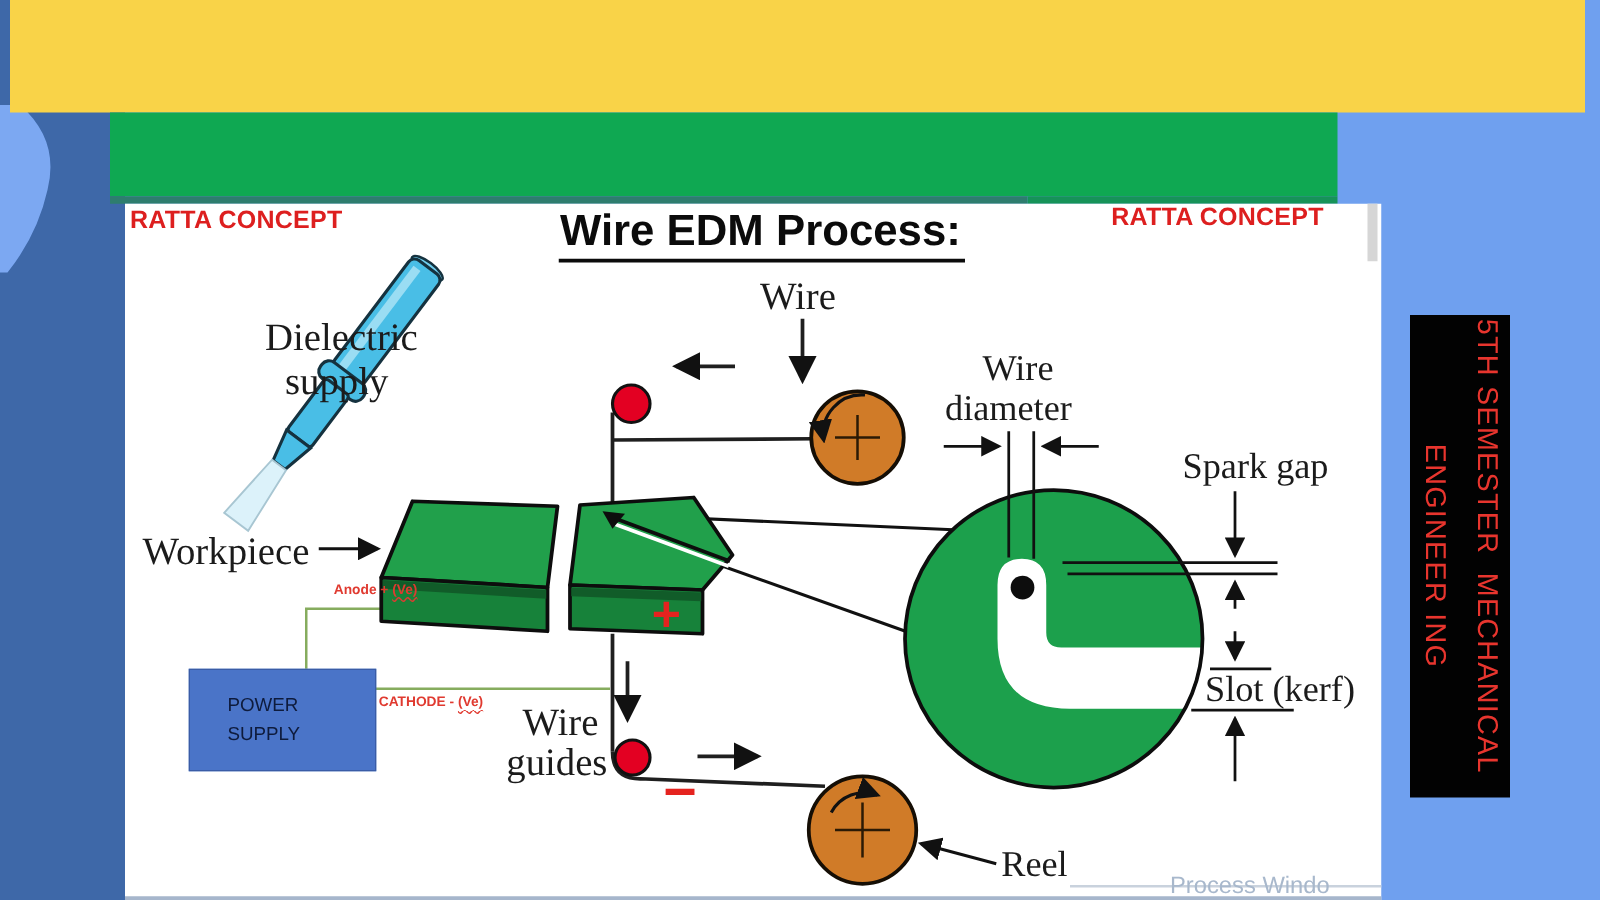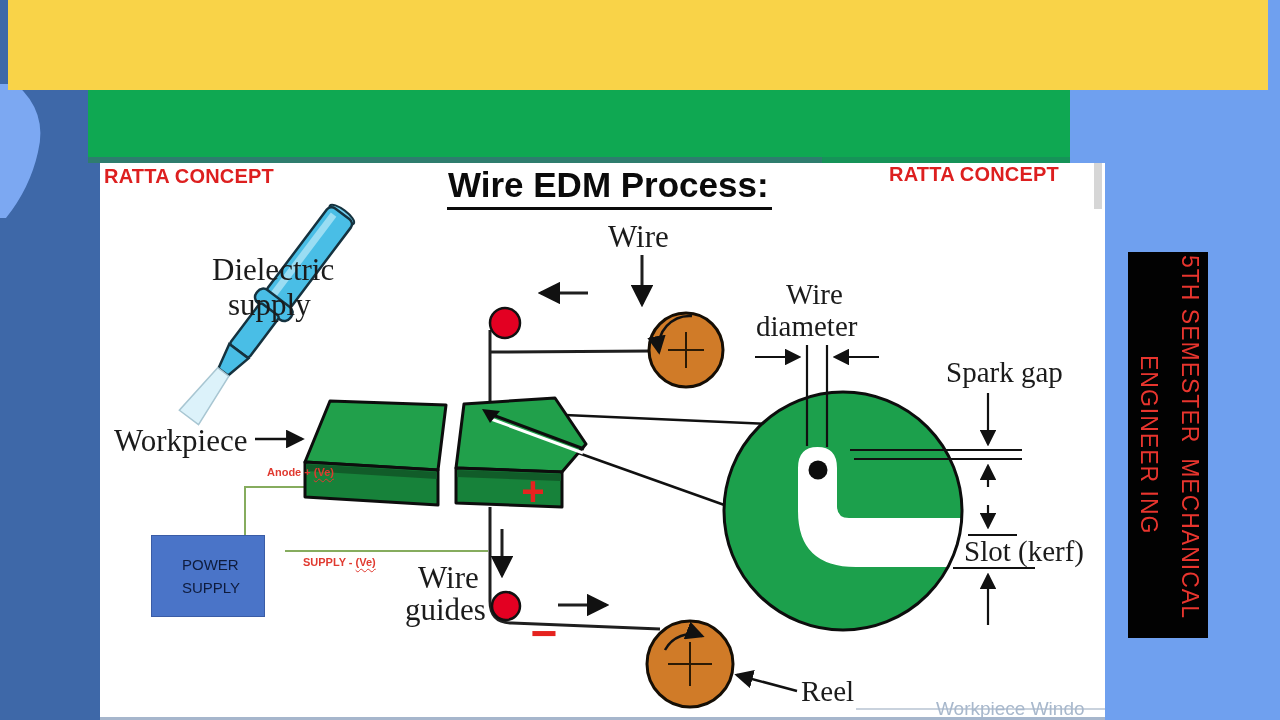--- a/index.html
+++ b/index.html
@@ -20,21 +20,21 @@
   .ratta{position:absolute;top:2px;font-weight:bold;font-size:20px;color:#DD1F1F;
     letter-spacing:.2px;white-space:pre;}
   .ratta.left{left:4px;}
   .ratta.right{left:789px;top:0;}
   .dtitle{position:absolute;left:303px;top:2px;font-weight:bold;font-size:35px;color:#0b0b0b;
     border-bottom:3px solid #0b0b0b;padding:0 3px 2px 1px;margin-left:44px;}
   .diagram{position:absolute;left:0;top:0;}
   .anode{position:absolute;left:124px;top:303px;font-size:11px;font-weight:bold;color:#E03A30;white-space:pre;margin-left:43px;}
   .cathode{position:absolute;left:203px;top:393px;font-size:11px;font-weight:bold;color:#E03A30;white-space:pre;}
   .ve{text-decoration:underline wavy #E03A30 1px;text-underline-offset:2px;}
-  .power{position:absolute;left:51px;top:372px;width:114px;height:82px;background:#4A74C8;
+  .power{position:absolute;left:51px;top:372px;width:150px;height:82px;background:#4A74C8;
     border:1px solid #3A5CA6;box-sizing:border-box;display:flex;flex-direction:column;
     justify-content:center;padding-left:30px;gap:6px;color:#0E1B3C;font-size:15px;}
   .wmline{position:absolute;left:756px;top:545px;width:249px;height:2px;background:#C9D2DD;}
   .watermark{position:absolute;left:836px;top:535px;width:169px;font-size:19px;color:#A8B8CC;
     white-space:nowrap;overflow:hidden;}
   .chip{position:absolute;left:994px;top:0;width:8px;height:46px;background:#D6D6D6;}
   .sideb{position:absolute;left:1128px;top:252px;width:80px;height:386px;background:#020202;}
   .v{position:absolute;writing-mode:vertical-rl;color:#E8352E;font-size:23px;
      letter-spacing:1px;white-space:pre;}
   .v1{right:5px;top:3px;}
@@ -170,29 +170,29 @@
       <text class="ser s29" x="846" y="219">Spark gap</text>
       <text class="ser s29" x="864" y="398">Slot (kerf)</text>
       <text class="ser s29" x="701" y="538">Reel</text>
     </svg>
 
     <div class="ratta left">RATTA CONCEPT</div>
     <div class="ratta right">RATTA CONCEPT</div>
     <div class="dtitle">Wire EDM Process:</div>
 
     <div class="anode"><span>Anode + </span><span class="ve">(Ve)</span></div>
-    <div class="cathode"><span>SUPPLY - </span><span class="ve">(Ve)</span></div>
+    <div class="cathode"><span>CATHODE - </span><span class="ve">(Ve)</span></div>
 
     <div class="power">
       <span>POWER</span>
       <span>SUPPLY</span>
     </div>
 
     <div class="wmline"></div>
-    <div class="watermark">Workpiece Windo</div>
+    <div class="watermark">Process Windo</div>
     <div class="chip"></div>
 
     <div class="bottomline"></div>
   </div>
 
   <div class="sideb">
     <span class="v v1">5TH SEMESTER  MECHANICAL</span>
     <span class="v v2">ENGINEER ING</span>
   </div>
 

